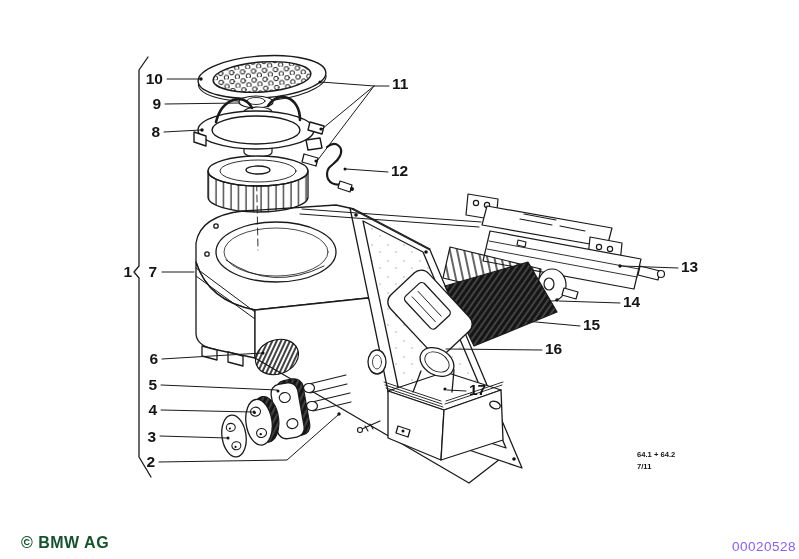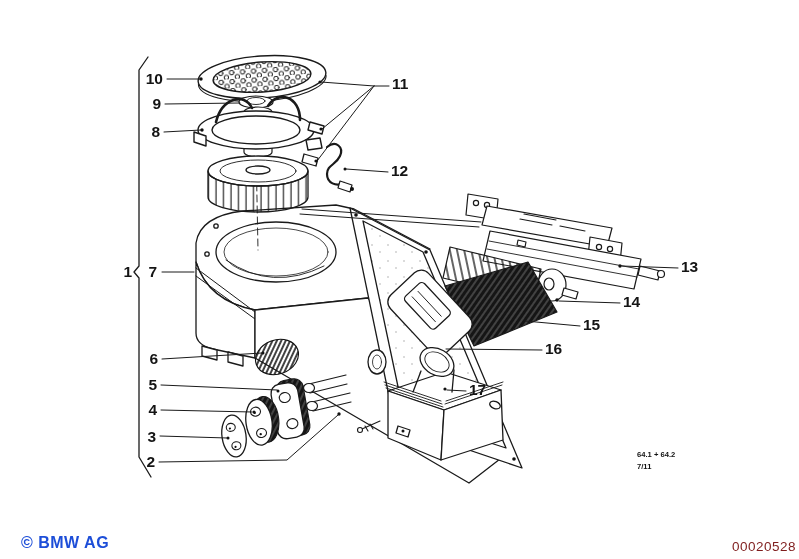--- a/index.html
+++ b/index.html
@@ -14,25 +14,25 @@
   .callout-text{
     font-family:"Liberation Sans", sans-serif;
     font-size:15.5px;font-weight:bold;fill:#141414;
   }
   .sheet-ref{
     font-family:"Liberation Sans", sans-serif;
     font-size:7.6px;font-weight:bold;fill:#111;
   }
   .copyright{
     position:absolute;left:21px;top:534px;
-    font-size:16px;font-weight:600;color:#1d4ed8;letter-spacing:.5px;
+    font-size:16px;font-weight:600;color:#14532d;letter-spacing:.5px;
   }
   .doc-number{
     position:absolute;left:732px;top:539px;
-    font-size:13.5px;font-weight:400;color:#7f1d1d;letter-spacing:.5px;
+    font-size:13.5px;font-weight:400;color:#8b5cf6;letter-spacing:.5px;
   }
 </style>
 </head>
 <body>
 
 <div class="canvas">
 
 <svg width="799" height="559" viewBox="0 0 799 559" stroke-linecap="round" stroke-linejoin="round">
   <defs>
     <pattern id="mesh" width="11" height="9" patternUnits="userSpaceOnUse">

